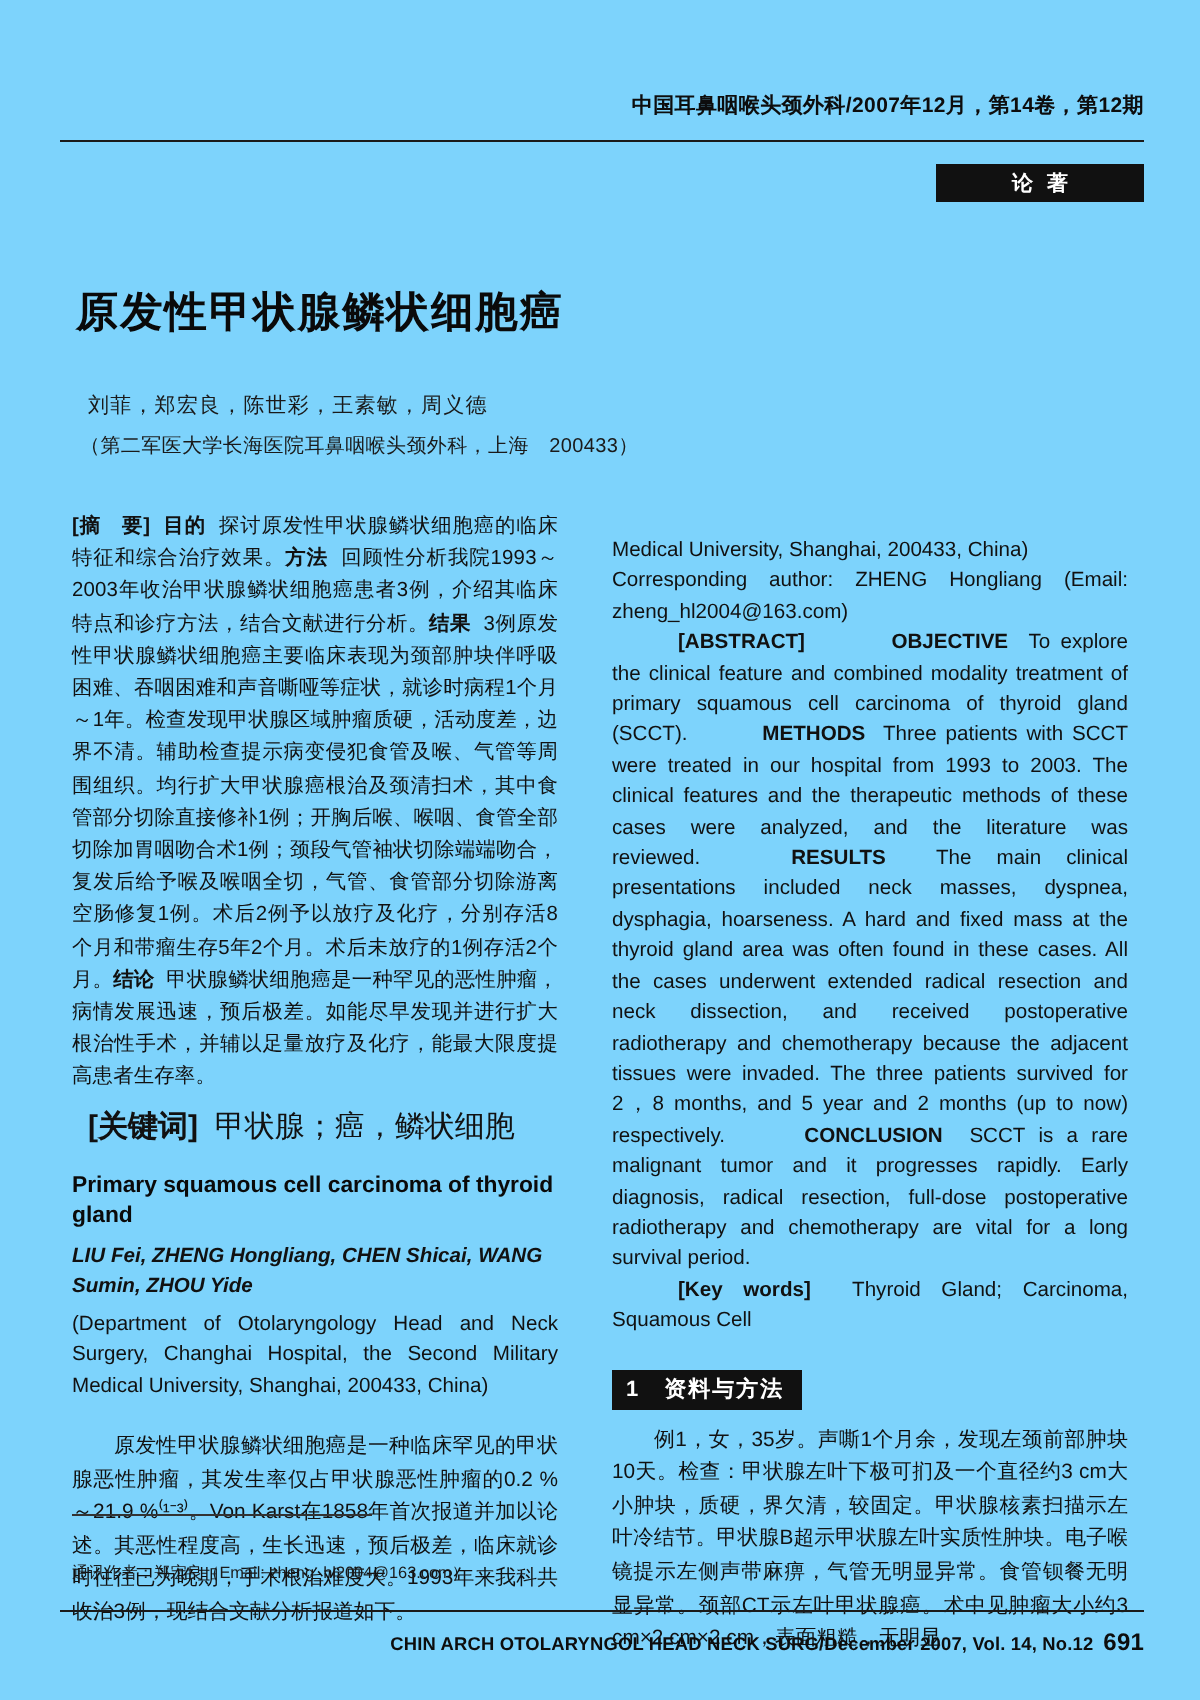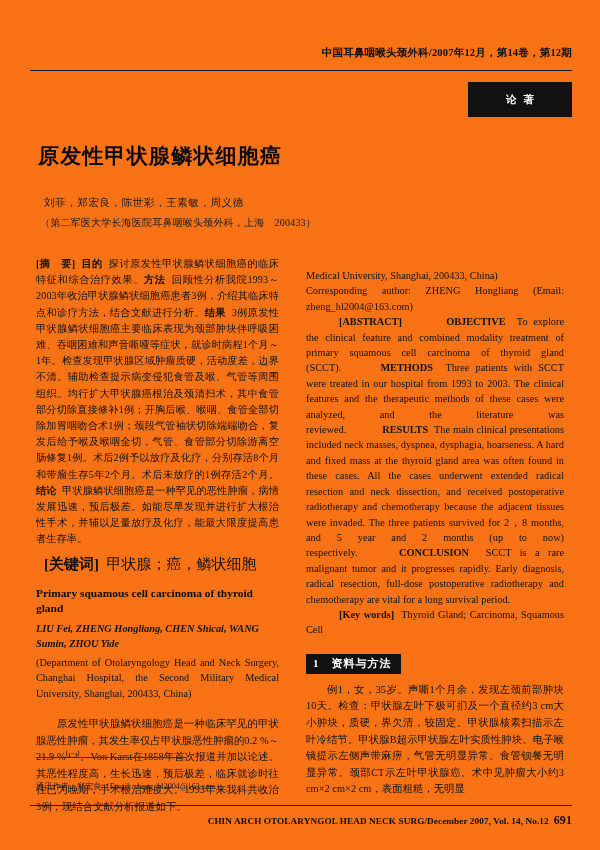--- a/index.html
+++ b/index.html
@@ -4,22 +4,22 @@
 <style>
   html, body {
     margin: 0;
     padding: 0;
     background: #ffffff;
   }
   .page {
     position: relative;
     width: 600px;
     height: 850px;
-    background: #f97316;
-    font-family: Liberation Serif, serif;
+    background: #7dd3fc;
+    font-family: Liberation Sans, sans-serif;
     color: #111;
     overflow: hidden;
     box-sizing: border-box;
   }
 
   
   .journal-header {
     position: absolute;
     top: 46px;
     right: 28px;
@@ -37,21 +37,21 @@
     height: 1px;
     background: #1a1a1a;
   }
 
   
   .tag-lunzhu {
     position: absolute;
     top: 82px;
     right: 28px;
     width: 104px;
-    height: 35px;
+    height: 19px;
     background: #111;
     color: #fff;
     font-size: 10.5px;
     font-weight: bold;
     display: flex;
     align-items: center;
     justify-content: center;
     letter-spacing: 7px;
     text-indent: 7px;
   }

